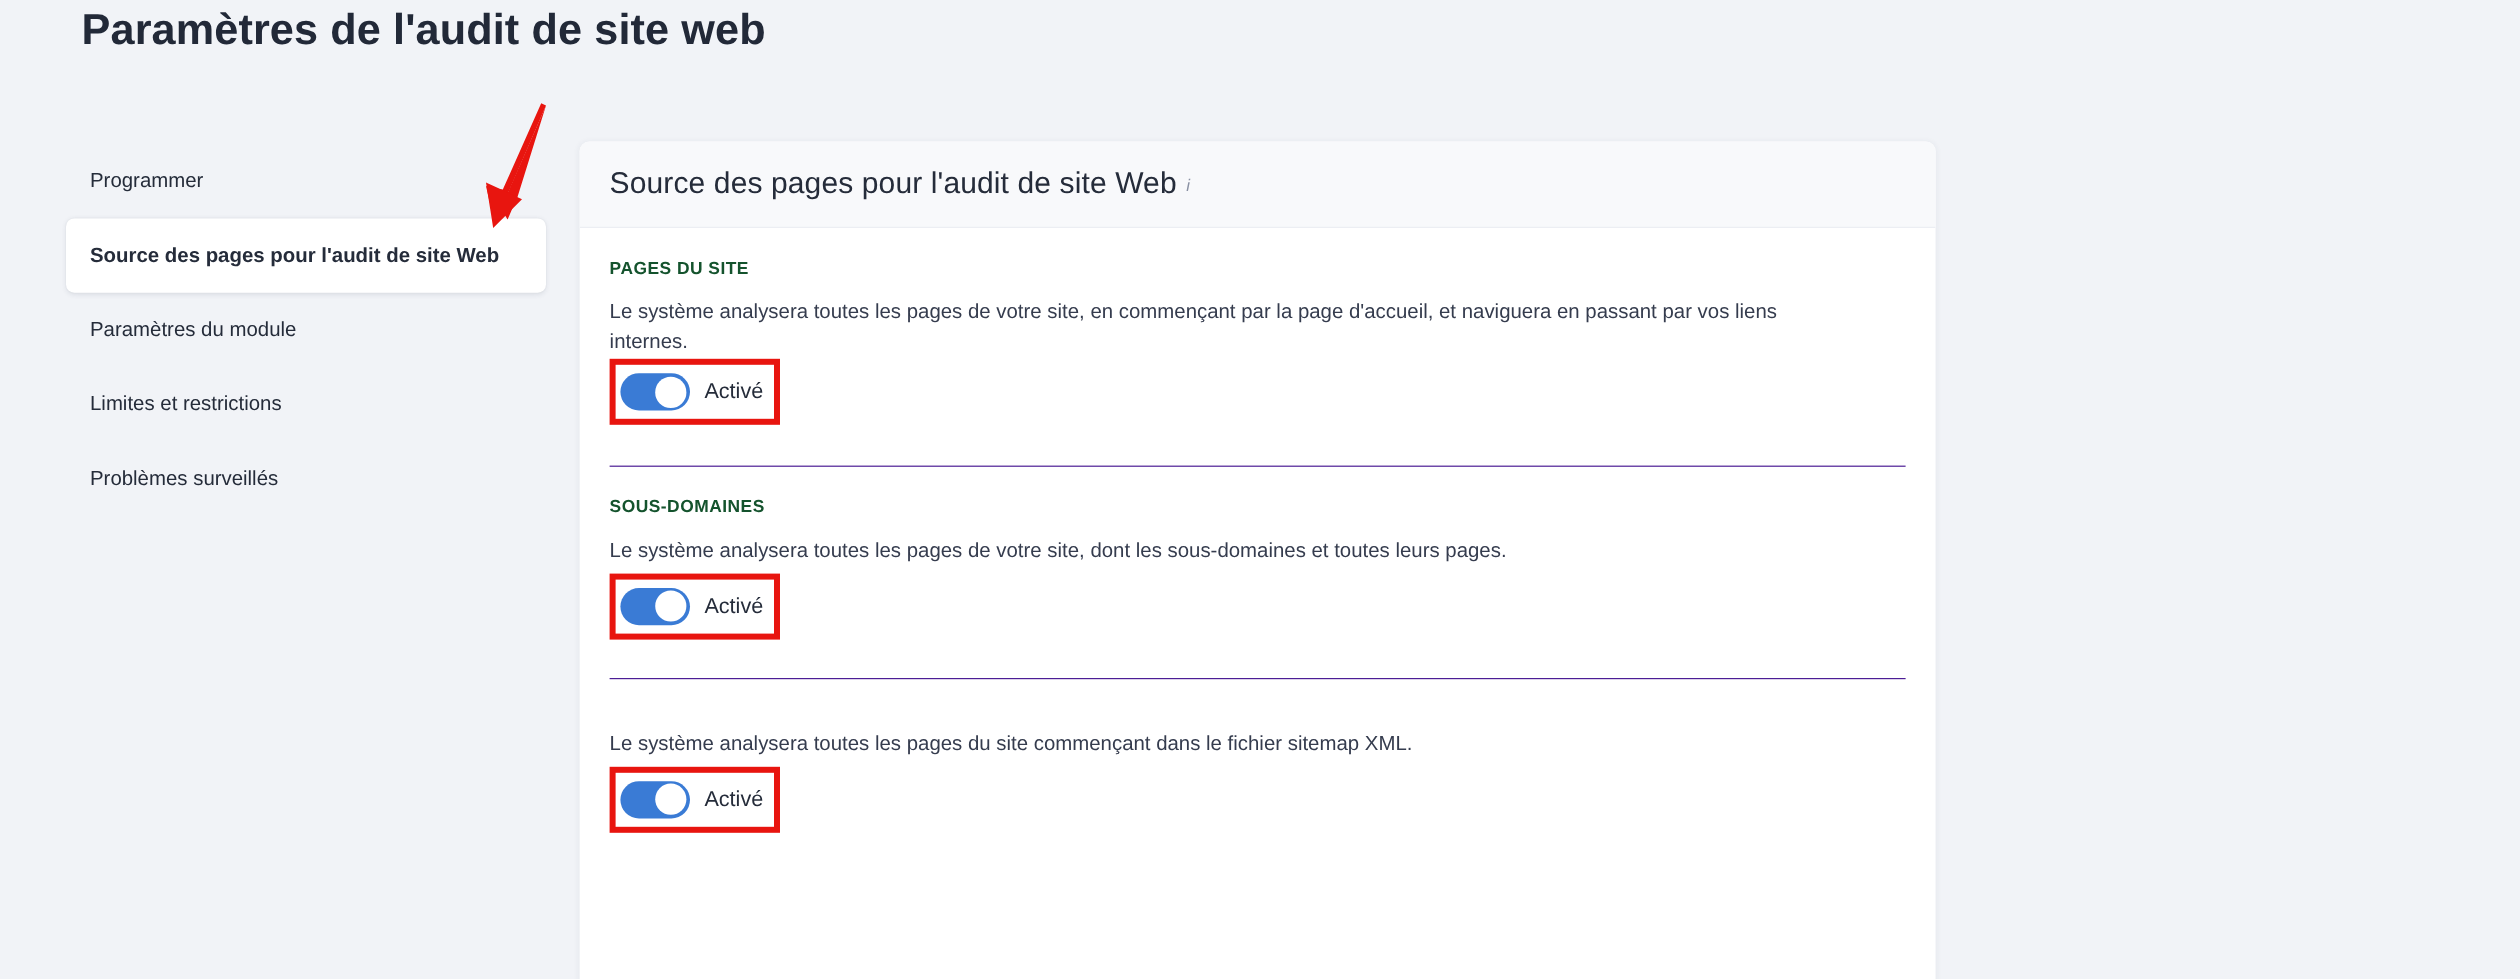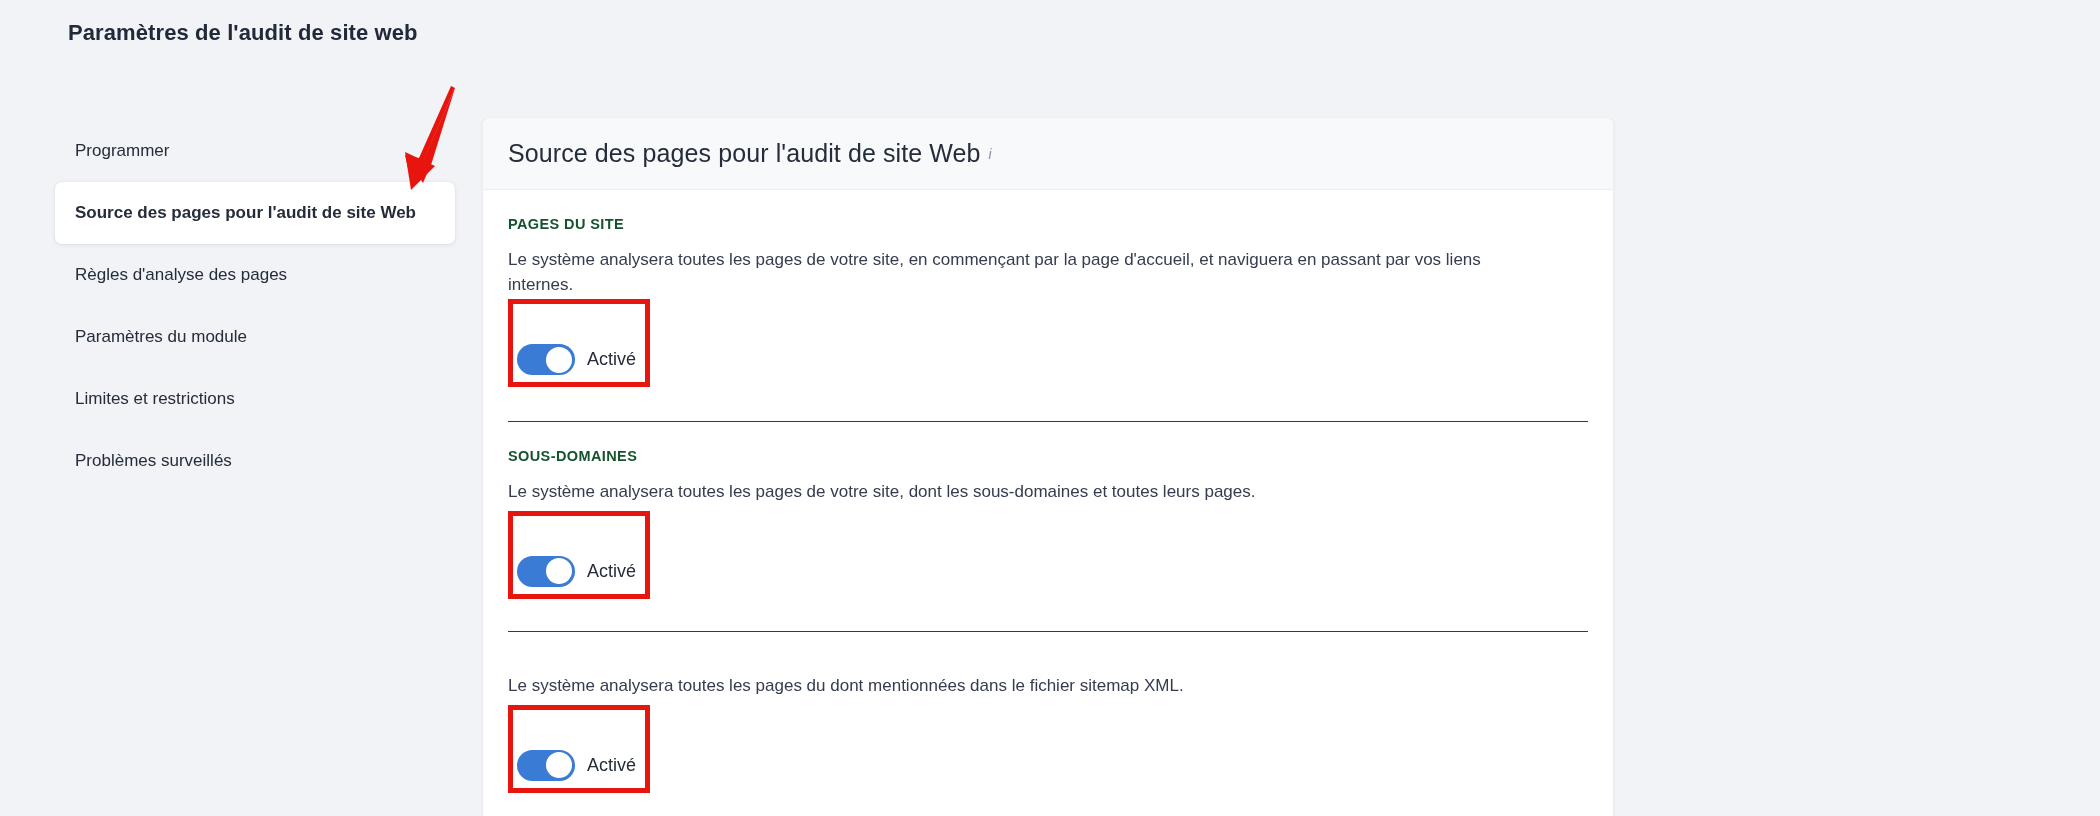--- a/index.html
+++ b/index.html
@@ -13,22 +13,22 @@
     font-family: "Liberation Sans", sans-serif;
     color: #252c3a;
     overflow: hidden;
     position: relative;
   }
 
   
   .page-title {
     position: absolute;
     left: 68px;
-    top: 20px;
-    font-size: 22px;
+    top: 4px;
+    font-size: 36px;
     font-weight: 600;
     color: #222938;
     letter-spacing: 0.1px;
     white-space: nowrap;
   }
 
   
   .sidebar {
     position: absolute;
     left: 0;
@@ -119,21 +119,20 @@
     position: relative;
     display: inline-block;
     margin-top: 5px;
     margin-bottom: 36px;
   }
   .toggle-row {
     display: inline-flex;
     align-items: center;
     padding: 12px 14px 12px 9px;
     cursor: pointer;
-    margin-top: 33px;
   }
   .toggle {
     position: relative;
     width: 58px;
     height: 31px;
     border-radius: 16px;
     background: #3a7bd5;
     flex: none;
   }
   .toggle .knob {
@@ -186,23 +185,20 @@
 <nav class="sidebar">
 
   <div class="nav-item">
     <span class="nav-label">Programmer</span>
   </div>
 
   <div class="nav-item active">
     <span class="nav-label">Source des pages pour l'audit de site Web</span>
   </div>
 
-  <div class="nav-item">
-    <span class="nav-label">Règles d'analyse des pages</span>
-  </div>
 
   <div class="nav-item">
     <span class="nav-label">Paramètres du module</span>
   </div>
 
   <div class="nav-item">
     <span class="nav-label">Limites et restrictions</span>
   </div>
 
 
@@ -243,21 +239,21 @@
           <span class="toggle">
             <span class="knob"></span>
           </span>
           <span class="toggle-label">Activé</span>
         </div>
         <div class="annot-box"></div>
       </div>
     </div>
 
     <div class="setting-section sec-2">
-      <div class="section-desc">Le système analysera toutes les pages du dont mentionnées dans le fichier sitemap XML.</div>
+      <div class="section-desc">Le système analysera toutes les pages du site commençant dans le fichier sitemap XML.</div>
       <div class="toggle-wrap">
         <div class="toggle-row">
           <span class="toggle">
             <span class="knob"></span>
           </span>
           <span class="toggle-label">Activé</span>
         </div>
         <div class="annot-box"></div>
       </div>
     </div>

